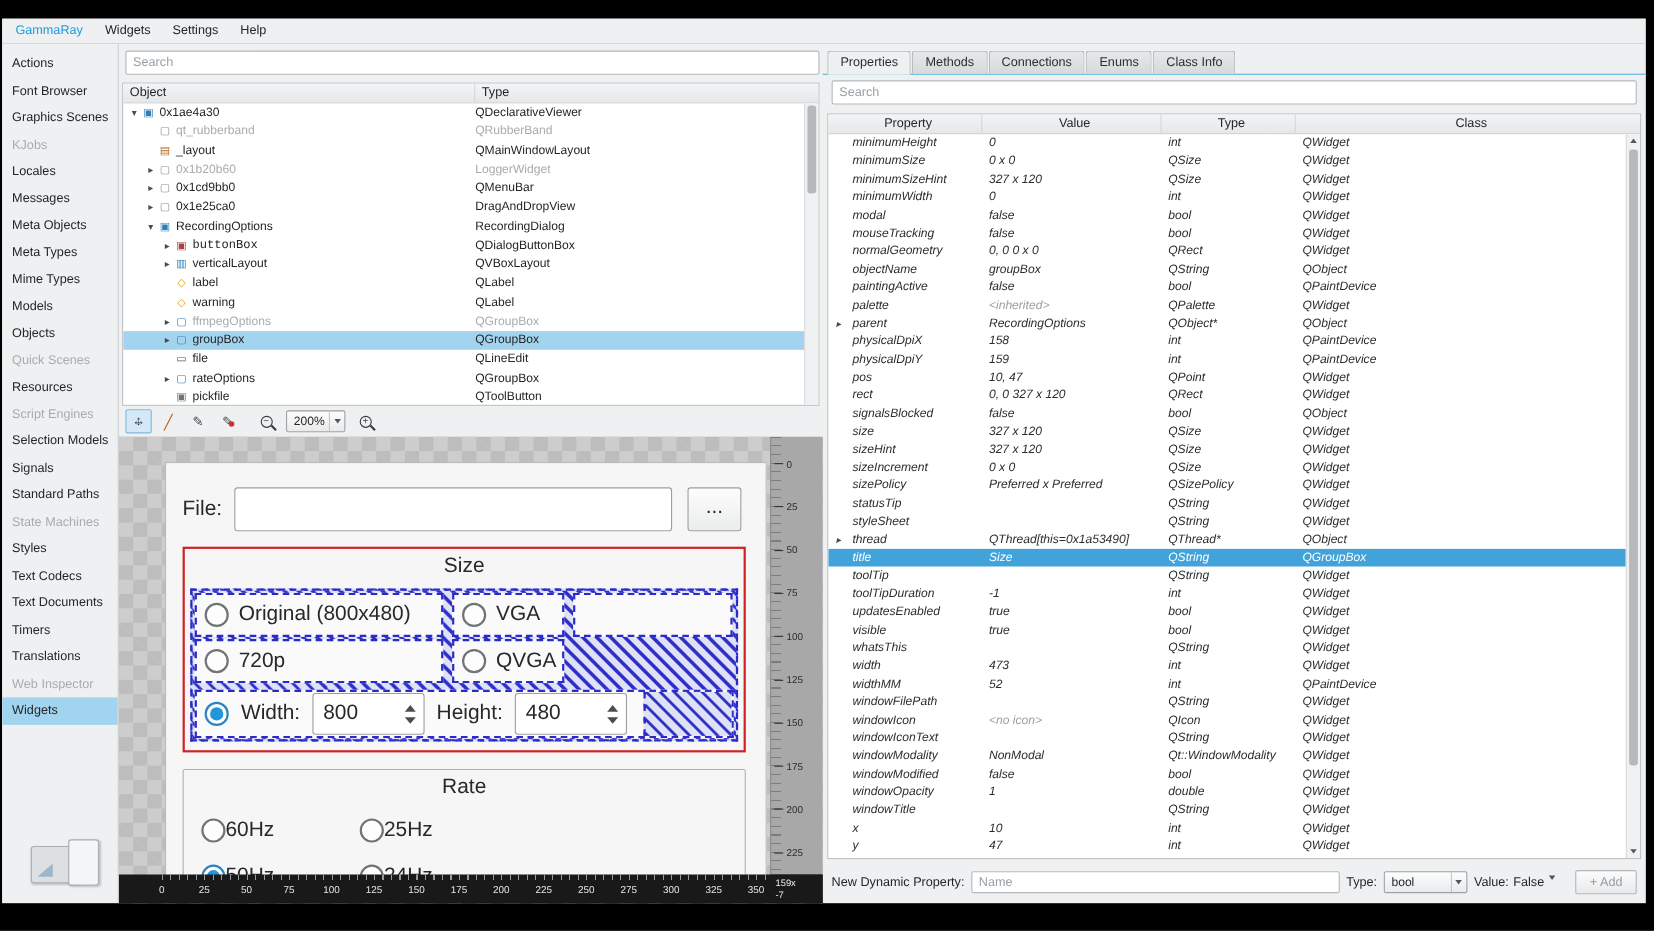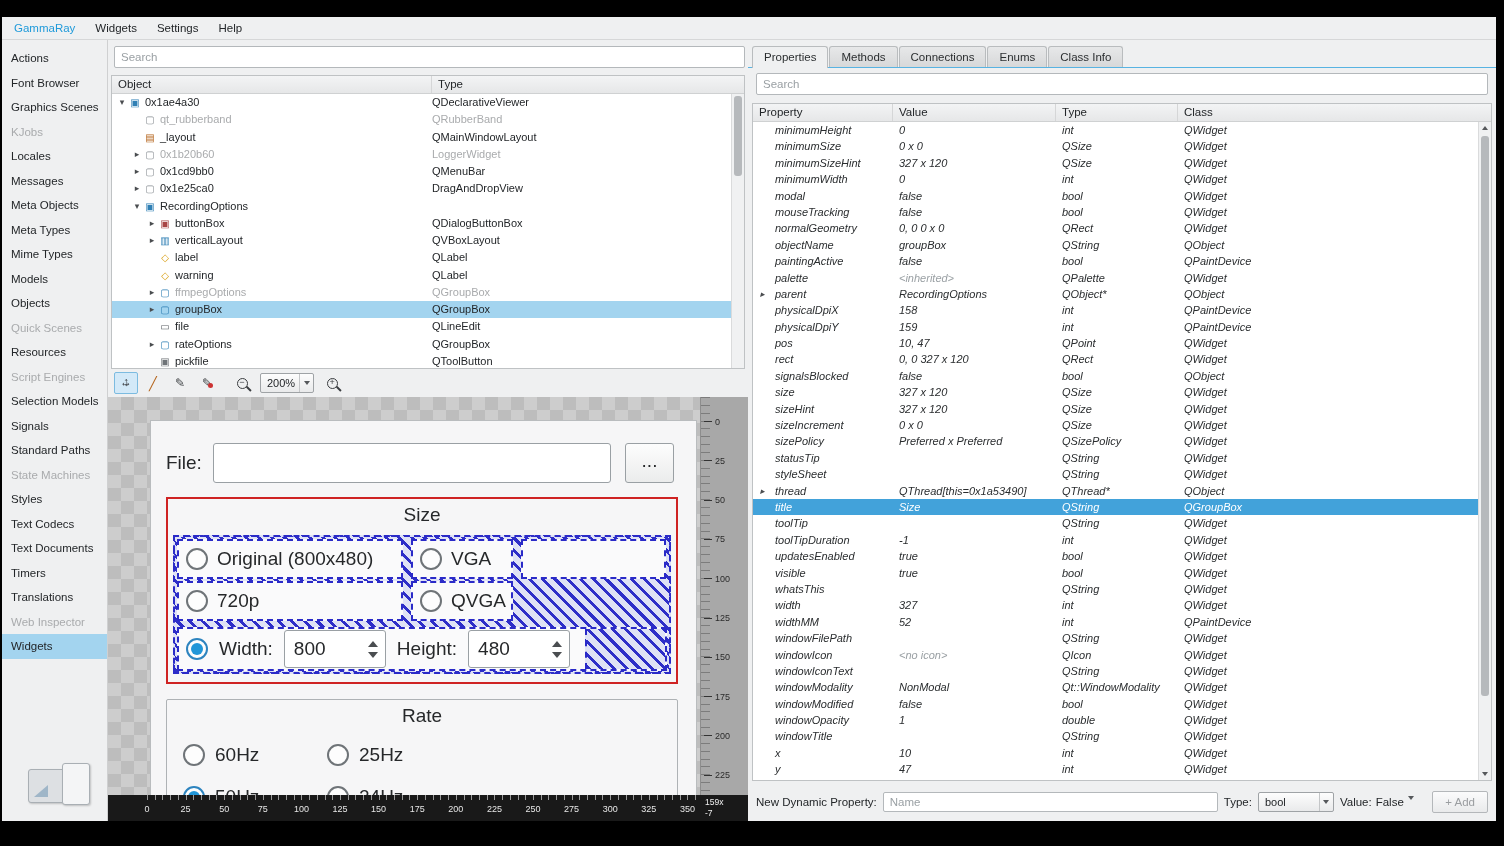--- a/index.html
+++ b/index.html
@@ -126,21 +126,21 @@
   .spin .arrows { position:absolute; right:7px; top:0; bottom:0; display:flex; flex-direction:column;
                   justify-content:center; gap:5px; }
   .arr-up { width:0; height:0; border-left:5px solid transparent; border-right:5px solid transparent;
             border-bottom:6px solid #4a4d50; }
   .arr-dn { width:0; height:0; border-left:5px solid transparent; border-right:5px solid transparent;
             border-top:6px solid #4a4d50; }
   .cell-hatch { flex:1; align-self:stretch; margin-left:4px; border-left:2px dashed #2a2ac8;
                 background:repeating-linear-gradient(45deg,#2e2ec8 0px,#2e2ec8 3px,#dfe2f5 3px,#dfe2f5 9px); }
   .rate-group { position:absolute; left:15px; top:278px; width:512px; height:160px;
                 border:1px solid #aeb2b5; border-radius:2px; background:#f6f6f7; }
-  .ropt { position:absolute; display:flex; align-items:center; gap:10px; font-size:19px; }
+  .ropt { position:absolute; display:flex; align-items:center; font-size:19px; }
 
   
   .ruler-v { position:absolute; right:0; top:0; width:48px; bottom:26px; background:#a8a8a8;
              border-left:1px solid #8d8d8d; z-index:5; }
   .ruler-v::before { content:""; position:absolute; left:0; top:0; bottom:0; width:9px;
              background:repeating-linear-gradient(to bottom,#7c7c7c 0 1px,transparent 1px 7.86px); }
   .vlab { position:absolute; left:3px; display:flex; align-items:center; gap:3px;
           font-size:9px; color:#2b2b2b; height:11px; }
   .vlab .tick { width:8px; height:1px; background:#333; }
   .ruler-h { position:absolute; left:0; right:0; bottom:0; height:26px; background:#191919; z-index:6; }
@@ -155,21 +155,21 @@
   .tabs { position:absolute; top:6px; left:4px; height:22px; display:flex; z-index:2; }
   .tab { height:21px; line-height:20px; padding:0 11px; font-size:11.5px; margin-right:1px;
          background:linear-gradient(#e7e8e9,#d7d8d9); border:1px solid #b9bcbe; border-bottom:none;
          border-radius:3px 3px 0 0; color:#2b2e30; }
   .tab.active { background:#eff0f1; height:22px; }
   .tabline { position:absolute; top:27px; left:0; right:0; height:1px; background:#58b3e2; z-index:1; }
   .right .search-input { left:8px; right:8px; top:33px; }
   .tableframe { position:absolute; left:4px; right:4px; top:63px; bottom:40px;
                 border:1px solid #bfc2c4; background:#fff; overflow:hidden; }
   .phead { display:flex; height:18px; background:linear-gradient(#f3f4f5,#e6e7e8);
-           border-bottom:1px solid #cfd1d2; font-size:11.5px; }
+           border-bottom:1px solid #cfd1d2; font-size:11.5px;text-align:center; }
   .phead .hc { line-height:17px; padding-left:6px; border-right:1px solid #d5d6d7; }
   .hc.w1 { width:140px; } .hc.w2 { width:163px; } .hc.w3 { width:122px; }
   .hc.w4 { flex:1; border-right:none; }
   .pbody { position:absolute; top:18px; left:0; right:13px; bottom:0; }
   .prow { display:flex; height:16.4px; line-height:16.4px; font-size:11px; white-space:nowrap; color:#2a2d2f;font-style:italic; }
   .prow.sel { background:#42a2da; color:#fff; }
   .pc { overflow:hidden; position:relative; }
   .pc.p1 { width:140px; padding-left:22px; }
   .pc.p2 { width:163px; padding-left:6px; }
   .pc.p3 { width:122px; padding-left:6px; }
@@ -299,26 +299,27 @@
                 <div class="tlabel" style="display: inline-block;">0x1e25ca0</div>
               </div>
               <div class="ttype">DragAndDropView</div>
             </div>
             <div class="trow">
               <div class="tname" style="padding-left: 19px;">
                 <div class="expander" style="display: inline-block;">▾</div>
                 <div class="ticon" style="display: inline-block; color: rgb(47, 127, 180);">▣</div>
                 <div class="tlabel" style="display: inline-block;">RecordingOptions</div>
               </div>
+              <div class="ttype">RecordingDialog</div>
             </div>
             <div class="trow">
               <div class="tname" style="padding-left: 34px;">
                 <div class="expander" style="display: inline-block;">▸</div>
                 <div class="ticon" style="display: inline-block; color: rgb(168, 68, 68);">▣</div>
-                <div class="tlabel" style="display: inline-block;">buttonBox</div>
+                <div class="tlabel" style="display: inline-block; font-family: Liberation Mono, monospace;">buttonBox</div>
               </div>
               <div class="ttype">QDialogButtonBox</div>
             </div>
             <div class="trow">
               <div class="tname" style="padding-left: 34px;">
                 <div class="expander" style="display: inline-block;">▸</div>
                 <div class="ticon" style="display: inline-block; color: rgb(47, 127, 180);">▥</div>
                 <div class="tlabel" style="display: inline-block;">verticalLayout</div>
               </div>
               <div class="ttype">QVBoxLayout</div>
@@ -738,21 +739,21 @@
               <div class="pc p4">QWidget</div>
             </div>
             <div class="prow">
               <div class="pc p1"><span>whatsThis</span></div>
               <div class="pc p2"></div>
               <div class="pc p3">QString</div>
               <div class="pc p4">QWidget</div>
             </div>
             <div class="prow">
               <div class="pc p1"><span>width</span></div>
-              <div class="pc p2">327</div>
+              <div class="pc p2">473</div>
               <div class="pc p3">int</div>
               <div class="pc p4">QWidget</div>
             </div>
             <div class="prow">
               <div class="pc p1"><span>widthMM</span></div>
               <div class="pc p2">52</div>
               <div class="pc p3">int</div>
               <div class="pc p4">QPaintDevice</div>
             </div>
             <div class="prow">

